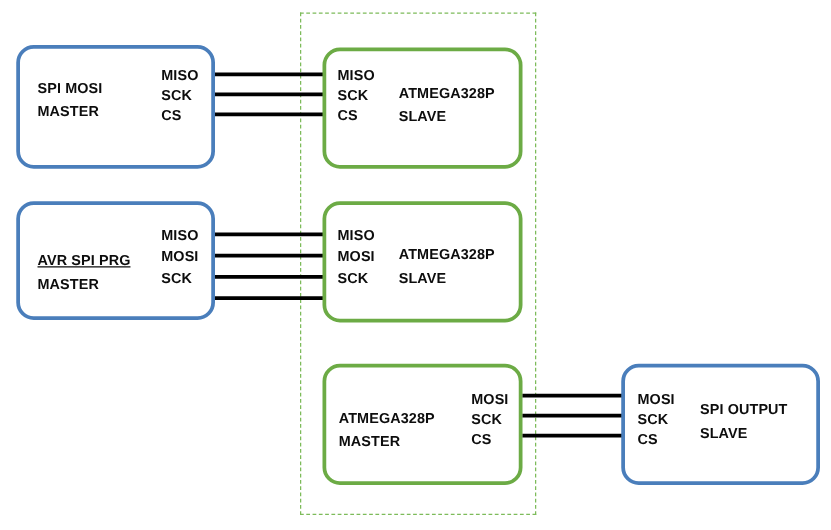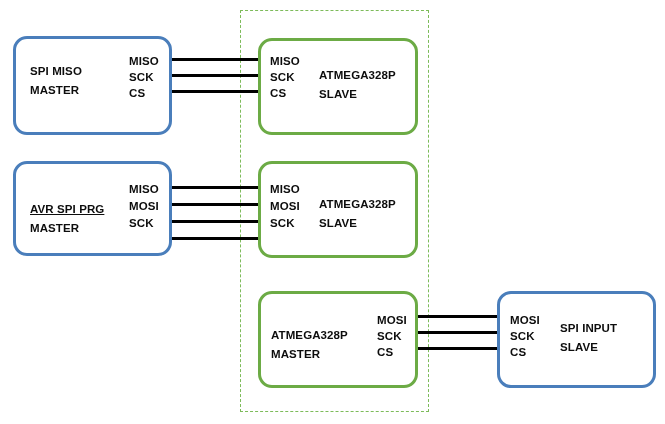--- a/index.html
+++ b/index.html
@@ -62,21 +62,21 @@
   }
 </style>
 </head>
 <body>
 
 <div id="canvas">
 
   <div class="group-dashed" style="left:240px; top:10px; width:189px; height:402px;"></div>
 
   <div class="node blue" style="left:13px; top:36px; width:159px; height:99px;">
-    <div class="node-title" style="left:14px; top:27px;">SPI MISO</div>
+    <div class="node-title" style="left:14px; top:27px;">SPI MOSI</div>
     <div class="node-title" style="left:14px; top:46px;">MASTER</div>
     <div class="pin-label" style="left:113px; top:17px;">MISO</div>
     <div class="pin-label" style="left:113px; top:33px;">SCK</div>
     <div class="pin-label" style="left:113px; top:49px;">CS</div>
   </div>
 
   <div class="wire" style="left:172px; top:58px;  width:87px;"></div>
   <div class="wire" style="left:172px; top:74px;  width:87px;"></div>
   <div class="wire" style="left:172px; top:90px;  width:87px;"></div>
 
@@ -118,17 +118,17 @@
   </div>
 
   <div class="wire" style="left:418px; top:315px; width:80px;"></div>
   <div class="wire" style="left:418px; top:331px; width:80px;"></div>
   <div class="wire" style="left:418px; top:347px; width:80px;"></div>
 
   <div class="node blue" style="left:497px; top:291px; width:159px; height:97px;">
     <div class="pin-label" style="left:10px; top:21px;">MOSI</div>
     <div class="pin-label" style="left:10px; top:37px;">SCK</div>
     <div class="pin-label" style="left:10px; top:53px;">CS</div>
-    <div class="node-title" style="left:60px; top:29px;">SPI INPUT</div>
+    <div class="node-title" style="left:60px; top:29px;">SPI OUTPUT</div>
     <div class="node-title" style="left:60px; top:48px;">SLAVE</div>
   </div>
 
 </div>
 
 </body></html>

